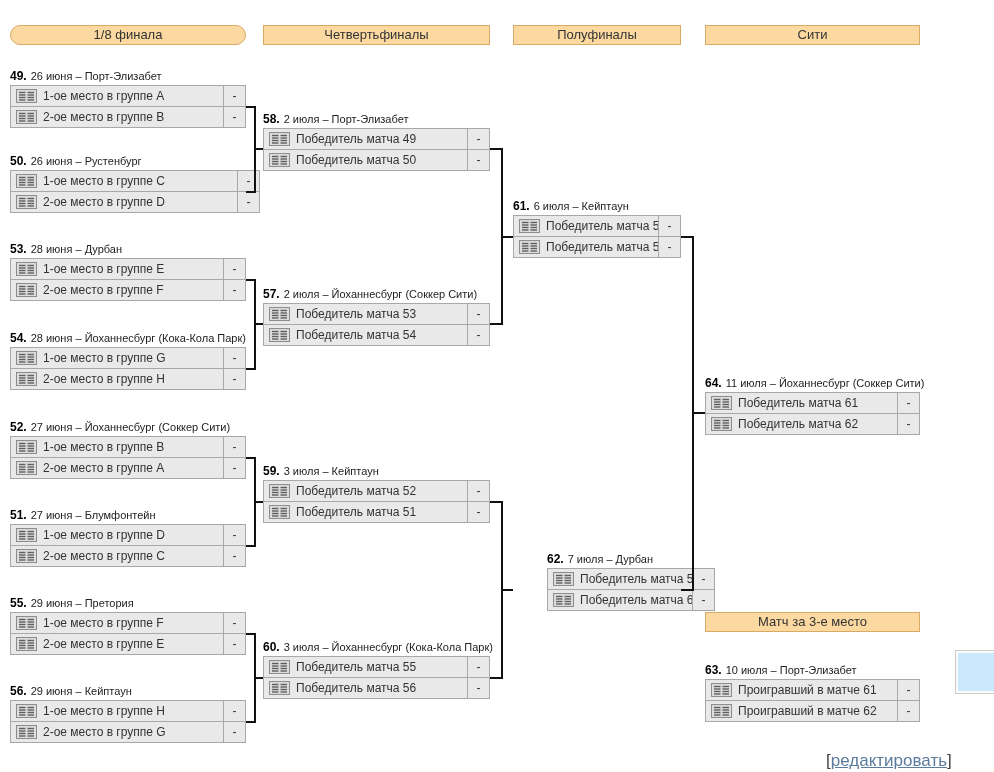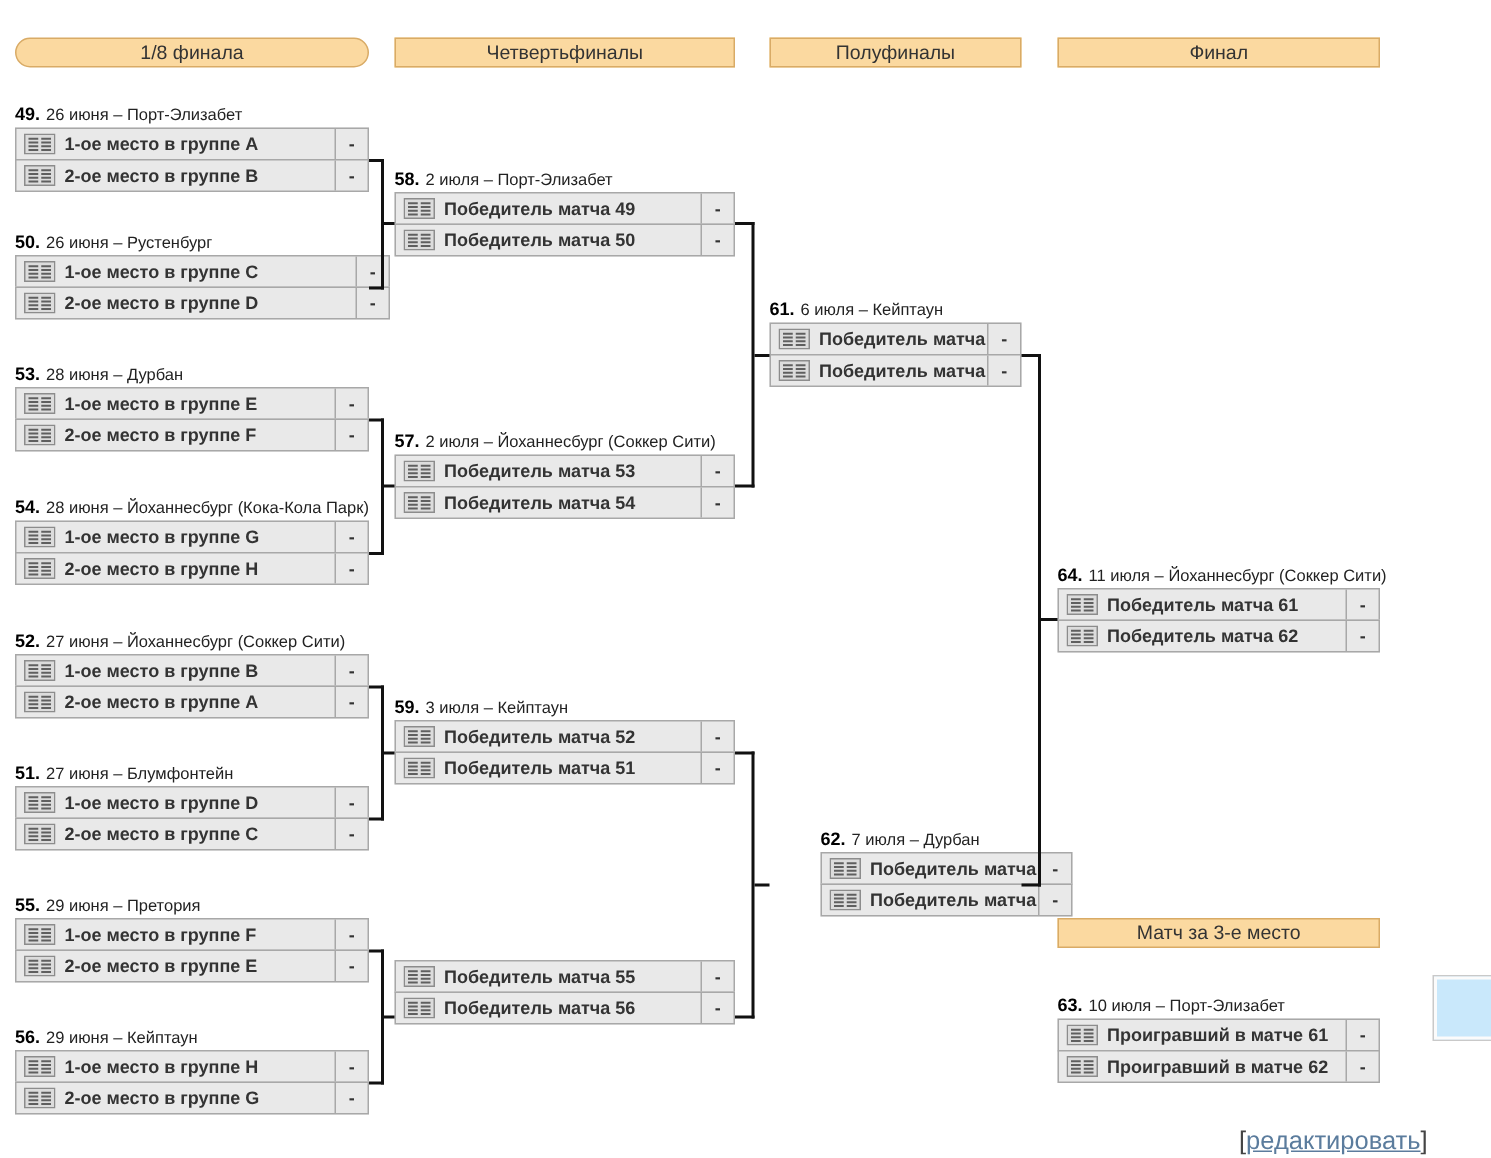--- a/index.html
+++ b/index.html
@@ -4,41 +4,41 @@
 <style>
   html,body{margin:0;padding:0;background:#fff;}
   #stage{position:relative;width:994px;height:772px;overflow:hidden;background:#fff;
          font-family:"Liberation Sans","DejaVu Sans",sans-serif;}
   .round-header{position:absolute;height:18px;line-height:18px;text-align:center;
     background:#fbd9a0;border:1px solid #d9ab66;font-size:13px;color:#333;}
   .match{position:absolute;}
   .match-label{height:15px;line-height:15px;white-space:nowrap;margin-bottom:1px;font-size:11px;color:#222;}
   .match-num{font-weight:bold;font-size:12px;color:#000;margin-right:4px;}
   .team-row{box-sizing:border-box;height:22px;display:flex;align-items:center;
-    background:#e9e9e9;border:1px solid #a8a8a8;font-weight:bold;}
+    background:#e9e9e9;border:1px solid #a8a8a8;}
   .team-row.team-1{margin-top:-1px;}
   .flag{display:inline-flex;margin:0 6px 0 5px;flex:0 0 auto;}
   .team-name{flex:1;font-size:12px;color:#333;white-space:nowrap;overflow:hidden;}
   .team-score{box-sizing:border-box;width:22px;align-self:stretch;border-left:1px solid #a8a8a8;
     display:flex;align-items:center;justify-content:center;font-size:12px;color:#333;}
   .line{position:absolute;background:#111;}
   #edit-link-wrap{position:absolute;left:826px;top:751px;font-size:17px;white-space:nowrap;}
   #edit-link-wrap .bracket{color:#444;}
   #edit-link-wrap a{color:#5b7c9d;text-decoration:underline;cursor:pointer;}
   #blue-panel{position:absolute;left:956px;top:651px;width:46px;height:38px;
     background:#c9e8fb;border:2px solid #fbfbfb;box-shadow:0 0 0 1px #c9c9c9;}
 </style>
 </head>
 <body>
 
 <div id="stage">
   <div class="round-header" style="left:10px;top:25px;width:234px;border-radius:10px;">1/8 финала</div>
   <div class="round-header" style="left:513px;top:25px;width:166px;">Полуфиналы</div>
   <div class="round-header" style="left:263px;top:25px;width:225px;">Четвертьфиналы</div>
-  <div class="round-header" style="left:705px;top:25px;width:213px;">Финал</div>
+  <div class="round-header" style="left:705px;top:25px;width:213px;">Сити</div>
   <div class="round-header" style="left:705px;top:612px;width:213px;">Матч за 3-е место</div>
 
   <div id="matches-layer">
       <div class="match" style="left: 10px; top: 69px; width: 236px;">
     <div class="match-label"><span class="match-num">49.</span><span class="match-info">26 июня – Порт-Элизабет</span></div>
     <div class="rows">
       <div class="team-row team-0">
         <span class="flag">
           <svg width="21" height="14" viewBox="0 0 21 14" xmlns="http://www.w3.org/2000/svg">
             <rect x="0.5" y="0.5" width="20" height="13" fill="#dcdcdc" stroke="#8c8c8c"></rect>
@@ -502,20 +502,21 @@
                   <line x1="11.5" y1="11" x2="18" y2="11"></line>
             </g>
           </svg>
         </span>
         <span class="team-name">Победитель матча 51</span>
         <span class="team-score">-</span>
       </div>
     </div>
   </div>
       <div class="match" style="left: 263px; top: 640px; width: 227px;">
+    <div class="match-label"><span class="match-num">60.</span><span class="match-info">3 июля – Йоханнесбург (Кока-Кола Парк)</span></div>
     <div class="rows">
       <div class="team-row team-0">
         <span class="flag">
           <svg width="21" height="14" viewBox="0 0 21 14" xmlns="http://www.w3.org/2000/svg">
             <rect x="0.5" y="0.5" width="20" height="13" fill="#dcdcdc" stroke="#8c8c8c"></rect>
             <g stroke="#5f5f5f" stroke-width="1.4">
               <line x1="3" y1="3.5" x2="9.5" y2="3.5"></line>
                   <line x1="11.5" y1="3.5" x2="18" y2="3.5"></line>
               <line x1="3" y1="6" x2="9.5" y2="6"></line>
                   <line x1="11.5" y1="6" x2="18" y2="6"></line>

